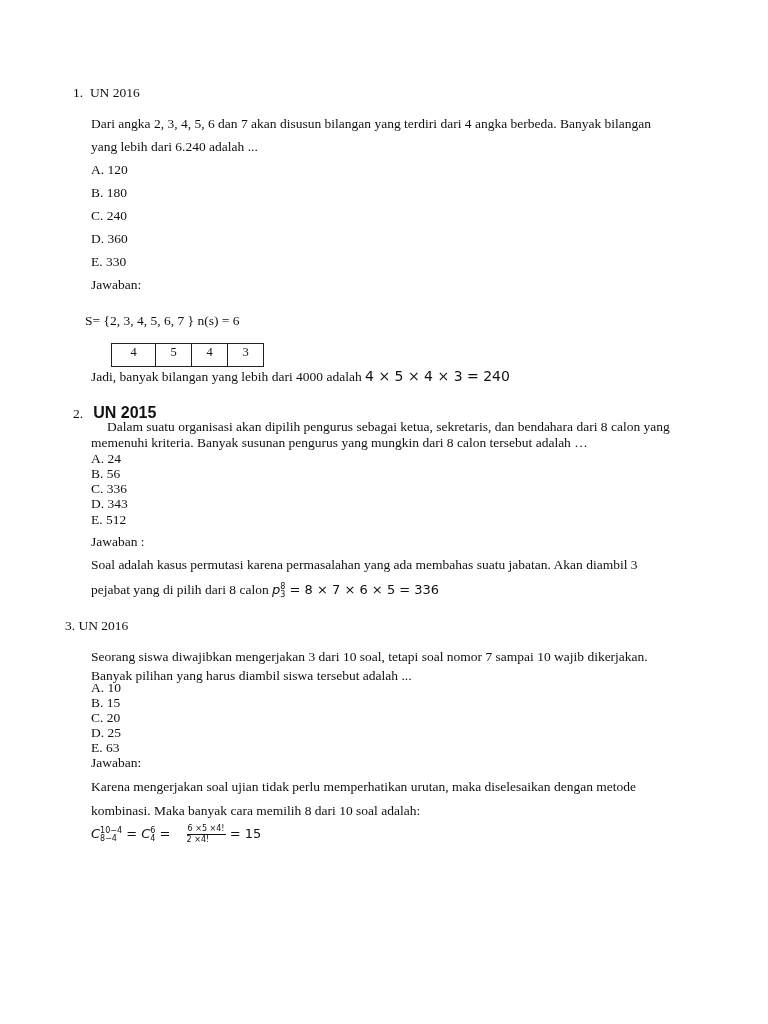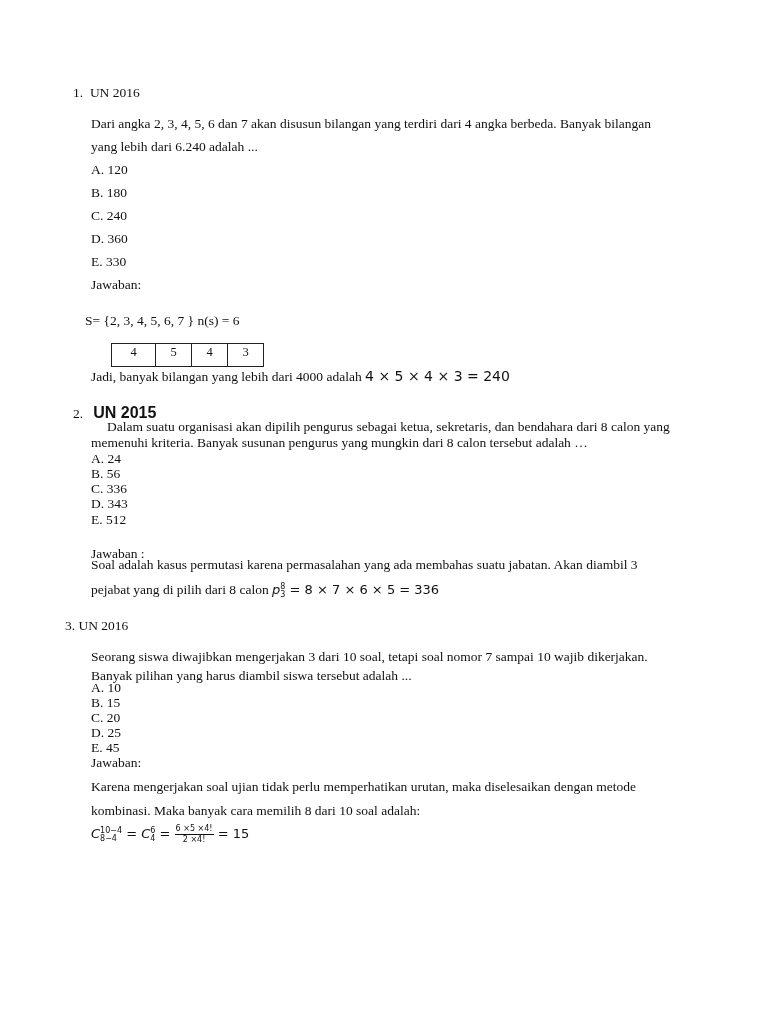--- a/index.html
+++ b/index.html
@@ -5,21 +5,21 @@
   html, body { margin: 0; padding: 0; background: #ffffff; }
   body { width: 768px; height: 1024px; position: relative; overflow: hidden;
          font-family: "Liberation Serif", serif; color: #111; font-size: 13.5px; }
   .abs { position: absolute; white-space: nowrap; }
   .math { font-family: "DejaVu Sans", sans-serif; font-size: 13px; }
   .sans-head { font-family: "Liberation Sans", sans-serif; font-weight: bold; font-size: 16px; }
   table.grid { border-collapse: collapse; position: absolute; left: 111px; top: 343px; }
   table.grid td { border: 1px solid #222; width: 35px; height: 22px; text-align: center;
                   vertical-align: top; font-size: 12.5px; padding: 0; line-height: 16px; }
   table.grid td.w1 { width: 43px; }
-  .frac { display: inline-block; vertical-align: middle; text-align: center; font-size: 8px; line-height: 10px; }
+  .frac { display: inline-block; vertical-align: middle; text-align: left; font-size: 8px; line-height: 10px; margin-left: 12px; }
   .frac .num { display: block; border-bottom: 1px solid #111; padding: 0 1px; }
   .frac .den { display: block; }
   .ss { display: inline-block; vertical-align: middle; line-height: 8px; font-size: 8px; }
   .ss span { display: block; }
 </style>
 </head>
 <body>
 
 <div class="abs" style="left:73px;top:85px;">
   <span>1.</span>&nbsp;
@@ -55,41 +55,41 @@
   <span>2.</span>&nbsp;&nbsp;
   <span class="sans-head">UN 2015</span>
 </div>
 <div class="abs" style="left:91px;top:419px;margin-left:16px;">Dalam suatu organisasi akan dipilih pengurus sebagai ketua, sekretaris, dan bendahara dari 8 calon yang</div>
 <div class="abs" style="left:91px;top:435px;">memenuhi kriteria. Banyak susunan pengurus yang mungkin dari 8 calon tersebut adalah …</div>
 <div class="abs" style="left:91px;top:451px;">A. 24</div>
 <div class="abs" style="left:91px;top:466px;">B. 56</div>
 <div class="abs" style="left:91px;top:481px;">C. 336</div>
 <div class="abs" style="left:91px;top:496px;">D. 343</div>
 <div class="abs" style="left:91px;top:512px;">E. 512</div>
-<div class="abs" style="left:91px;top:546px;">Jawaban :</div>
+<div class="abs" style="left:91px;top:534px;">Jawaban :</div>
 <div class="abs" style="left:91px;top:557px;">Soal adalah kasus permutasi karena permasalahan yang ada membahas suatu jabatan. Akan diambil 3</div>
 <div class="abs" style="left:91px;top:582px;">
   <span>pejabat yang di pilih dari 8 calon</span>
   <span class="math">
     <i>p</i><span class="ss"><span>8</span><span>3</span></span>
     <span>= 8 × 7 × 6 × 5 = 336</span>
   </span>
 </div>
 
 <div class="abs" style="left:65px;top:618px;">
   <span>3.</span>
   <span>UN 2016</span>
 </div>
 <div class="abs" style="left:91px;top:649px;">Seorang siswa diwajibkan mengerjakan 3 dari 10 soal, tetapi soal nomor 7 sampai 10 wajib dikerjakan.</div>
 <div class="abs" style="left:91px;top:668px;">Banyak pilihan yang harus diambil siswa tersebut adalah ...</div>
 <div class="abs" style="left:91px;top:680px;">A. 10</div>
 <div class="abs" style="left:91px;top:695px;">B. 15</div>
 <div class="abs" style="left:91px;top:710px;">C. 20</div>
 <div class="abs" style="left:91px;top:725px;">D. 25</div>
-<div class="abs" style="left:91px;top:740px;">E. 45</div>
+<div class="abs" style="left:91px;top:740px;">E. 63</div>
 <div class="abs" style="left:91px;top:755px;">Jawaban:</div>
 <div class="abs" style="left:91px;top:779px;">Karena mengerjakan soal ujian tidak perlu memperhatikan urutan, maka diselesaikan dengan metode</div>
 <div class="abs" style="left:91px;top:803px;">kombinasi. Maka banyak cara memilih 8 dari 10 soal adalah:</div>
 <div class="abs math" style="left:91px;top:824px;font-size:13px;">
   <i>C</i><span class="ss"><span>10−4</span><span>8−4</span></span>
   <span>=</span>
   <i>C</i><span class="ss"><span>6</span><span>4</span></span>
   <span>=</span>
   <span class="frac"><span class="num">6 ×5 ×4!</span><span class="den">2 ×4!</span></span>
   <span>= 15</span>

